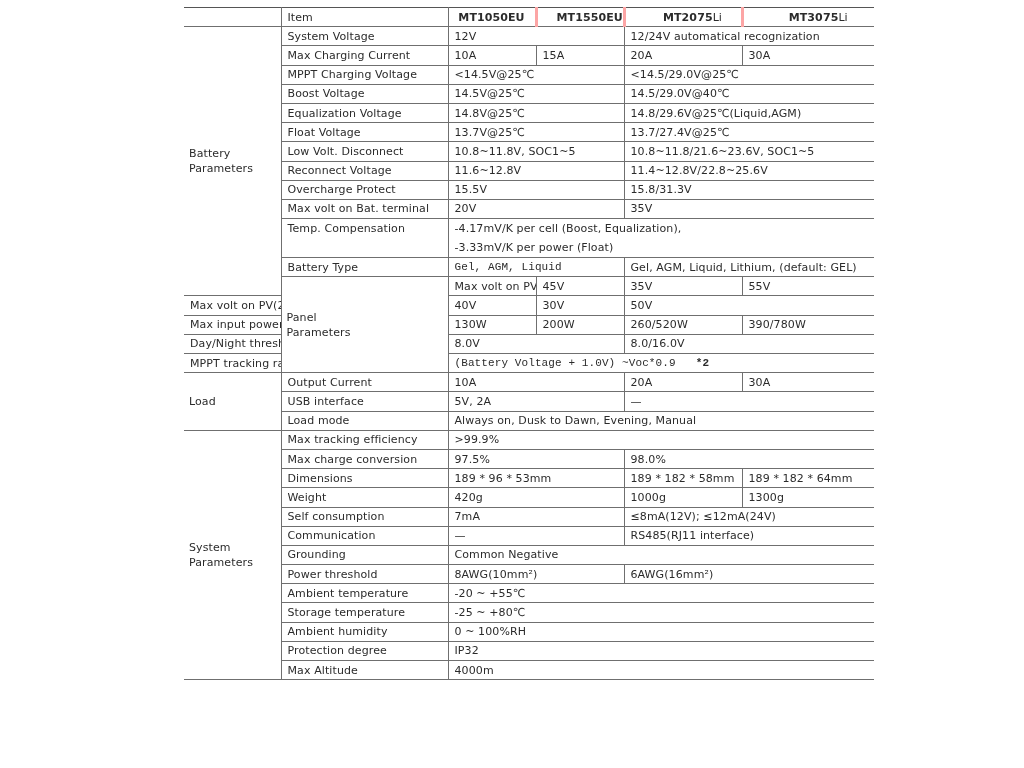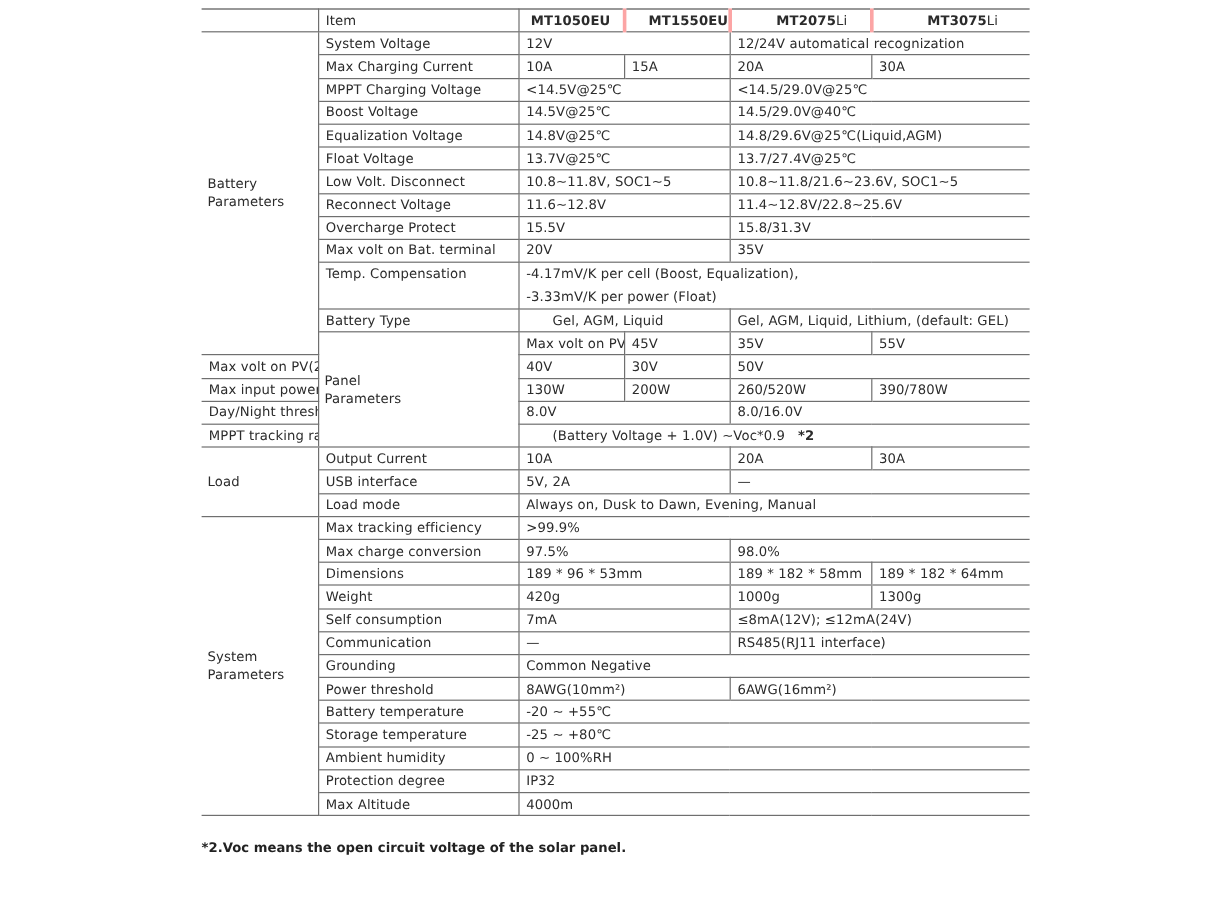--- a/index.html
+++ b/index.html
@@ -1,39 +1,39 @@
 <!DOCTYPE html>
 <html><head>
 <meta charset="utf-8">
 <style>
   html, body { margin: 0; padding: 0; background: #ffffff; }
   body { width: 1024px; height: 768px; position: relative; overflow: hidden;
          font-family: "DejaVu Sans", sans-serif; color: #2b2b2b; }
   .spec { position: absolute; left: 168px; top: 7px; width: 690px; }
-  table { border-collapse: collapse; table-layout: fixed; width: 690px; font-size: 11px; }
+  table { border-collapse: collapse; table-layout: fixed; width: 690px; font-size: 11px; margin-left: 16px; }
   col.c-cat { width: 97px; }
   col.c-item { width: 167px; }
   col.c-a { width: 88px; }
   col.c-b { width: 88px; }
   col.c-c { width: 118px; }
   col.c-d { width: 132px; }
   td, th { height: 18.2px; padding: 0 0 0 6px; border-bottom: 1px solid #6f6f6f;
            white-space: nowrap; overflow: hidden; text-align: left; font-weight: normal;
            vertical-align: middle; line-height: 13px; letter-spacing: 0.1px; }
   td.cat { border-right: 1.5px solid #6f6f6f; padding-left: 5px; line-height: 15px; }
   td.item { border-right: 1.5px solid #6f6f6f; }
   td.val + td.val { border-left: 1px solid #6f6f6f; }
   tr.head th { font-weight: bold; text-align: center; padding: 0; }
   tr.head th.item-h { text-align: left; padding-left: 6px; font-weight: normal; border-right: 1.5px solid #6f6f6f; }
   tr.head th.mod + th.mod { border-left: 3px solid #fca5a5; padding-left: 19px; }
   tr.head th.cat-h { border-right: 1.5px solid #6f6f6f; }
   tr.head th { border-top: 1.5px solid #555; }
   .sfx { font-weight: normal; }
   tr.tall td.val { line-height: 19px; height: 37px; }
-  .pad { padding-left: 28px; }
+  .pad { padding-left: 6px; font-family: Liberation Mono, monospace; }
   .notes { position: absolute; left: 168px; top: 700px; width: 700px;
            font-size: 11px; font-weight: bold; line-height: 13.6px; color: #222; }
   .notes div { margin: 0; }
 </style>
 </head>
 <body>
 
 <div class="spec">
 <table>
   <colgroup>
@@ -199,21 +199,21 @@
   <tr>
     <td class="item">Grounding</td>
     <td class="val" colspan="4">Common Negative</td>
   </tr>
   <tr>
     <td class="item">Power threshold</td>
     <td class="val" colspan="2">8AWG(10mm²)</td>
     <td class="val" colspan="2">6AWG(16mm²)</td>
   </tr>
   <tr>
-    <td class="item">Battery temperature</td>
+    <td class="item">Ambient temperature</td>
     <td class="val" colspan="4">-20 ~ +55℃</td>
   </tr>
   <tr>
     <td class="item">Storage temperature</td>
     <td class="val" colspan="4">-25 ~ +80℃</td>
   </tr>
   <tr>
     <td class="item">Ambient humidity</td>
     <td class="val" colspan="4">0 ~ 100%RH</td>
   </tr>
@@ -223,14 +223,13 @@
   </tr>
   <tr>
     <td class="item">Max Altitude</td>
     <td class="val" colspan="4">4000m</td>
   </tr>
 </tbody>
     </table>
 </div>
 
 <div class="notes">
-  <div>*2.Voc means the open circuit voltage of the solar panel.</div>
 </div>
 
 </body></html>

